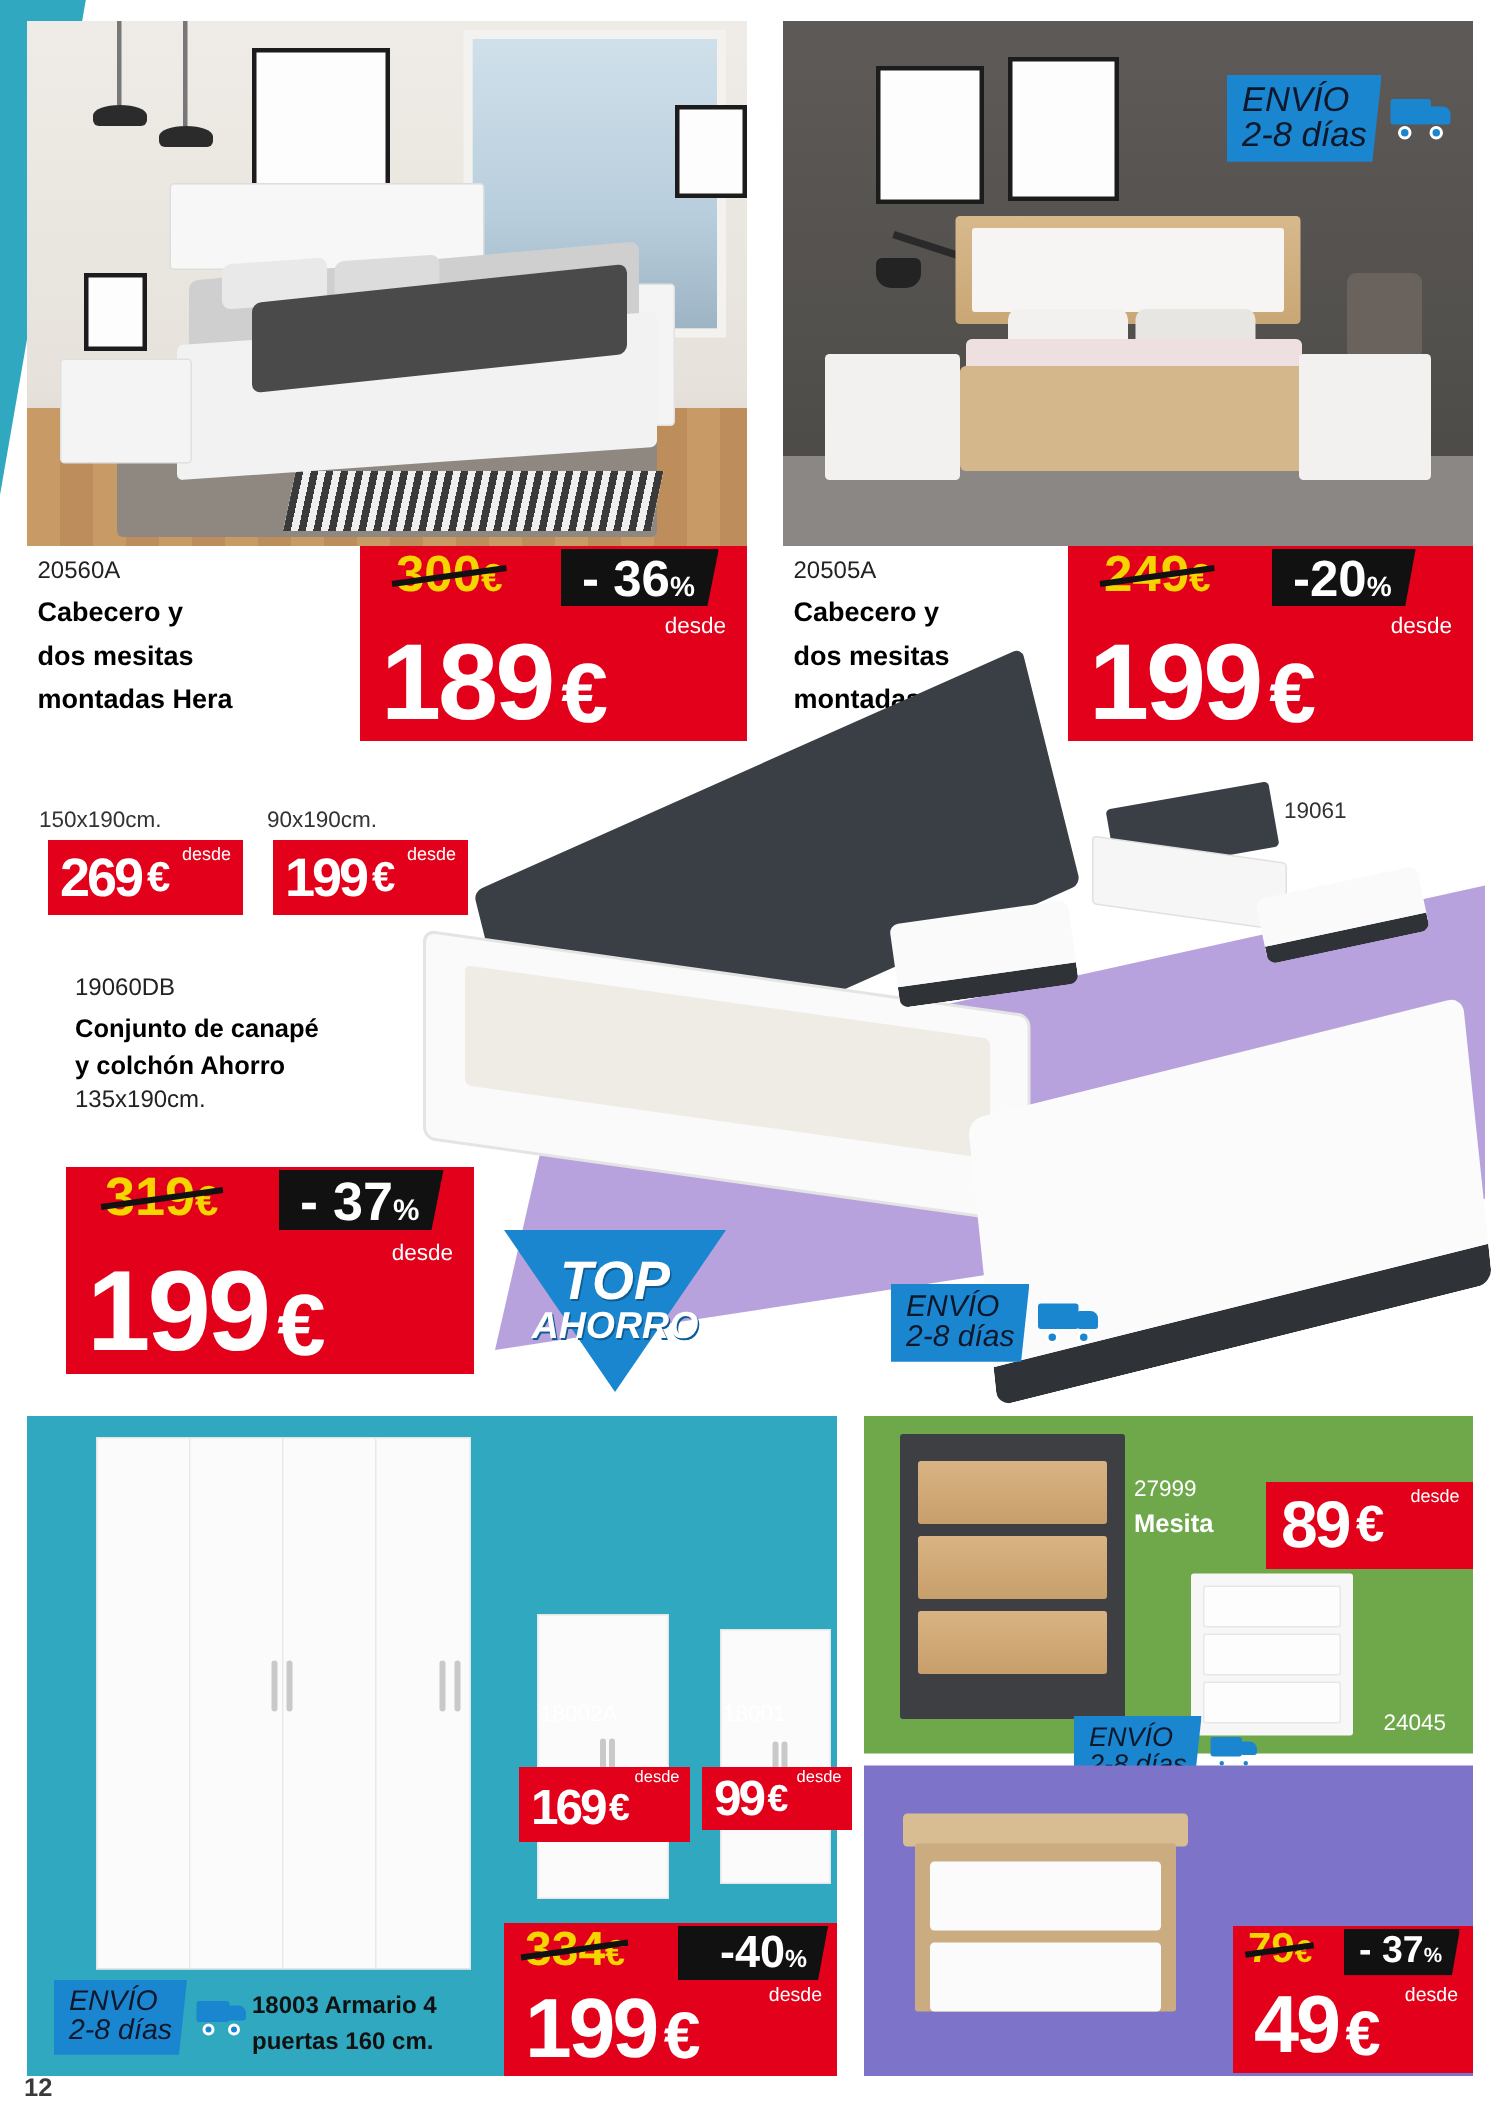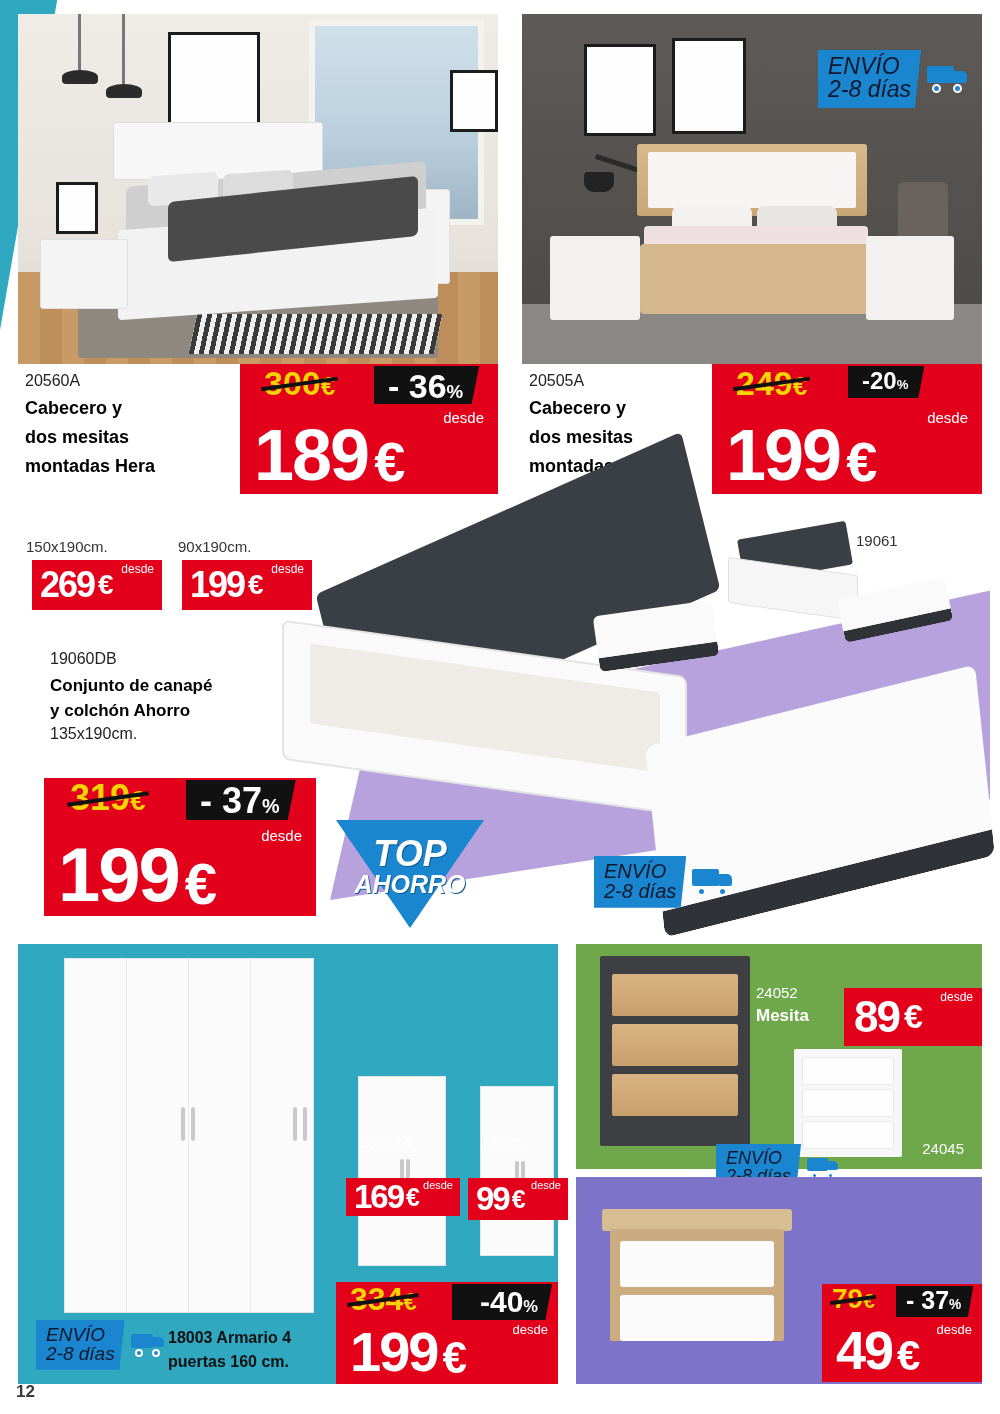--- a/index.html
+++ b/index.html
@@ -338,21 +338,21 @@
       <div>montadas roble</div>
     </div>
   </div>
 
   <div class="abs" style="left:712px; top:364px; width:270px; height:42px; background:#e2001a;">
     <div class="old-price" style="position:absolute; left:24px; top:2px; font-size:34px;">
       <span>249</span><span style="font-size:26px;">€</span>
       <span class="strike"></span>
     </div>
   </div>
-  <div class="discount" style="position:absolute; left:848px; top:366px; font-size:24px; clip-path:polygon(0 0,100% 0,92% 100%,0 100%); padding:3px 16px 5px 14px;">
+  <div class="discount" style="position:absolute; left:848px; top:366px; font-size:34px; clip-path:polygon(0 0,100% 0,92% 100%,0 100%); padding:3px 16px 5px 14px;">
     <span>-20</span>
       <span class="pct">%</span>
   </div>
 
   <div class="price-box" style="left:712px; top:404px; width:270px; height:90px;">
     <div class="big-price" style="font-size:72px;">
       <span>199</span>
       <span class="euro" style="font-size:56px; margin-left:6px;">€</span>
       <span class="desde" style="position:absolute; right:14px; top:6px;">desde</span>
     </div>
@@ -457,21 +457,21 @@
     </div>
     <div class="wardrobe-sm">
       <div class="handle" style="left:34px; top:74px; height:22px;"></div>
       <div class="handle" style="left:40px; top:74px; height:22px;"></div>
     </div>
 
     <div class="abs" style="left:342px; top:190px; font-size:15px; color:#fff;">18002A</div>
     <div class="abs" style="left:464px; top:190px; font-size:15px; color:#fff;">18001</div>
   </div>
 
-  <div class="price-box" style="left:346px; top:1178px; width:114px; height:38px; padding:0 8px;">
+  <div class="price-box" style="left:346px; top:1178px; width:114px; height:50px; padding:0 8px;">
     <div class="big-price" style="font-size:33px; height:46px; align-items:center;">
       <span>169</span>
       <span class="euro" style="font-size:25px; margin-left:3px;">€</span>
       <span class="desde" style="position:absolute; right:7px; top:2px; font-size:11px;">desde</span>
     </div>
   </div>
 
   <div class="price-box" style="left:468px; top:1178px; width:100px; height:42px; padding:0 8px;">
     <div class="big-price" style="font-size:33px; height:46px; align-items:center;">
       <span>99</span>
@@ -521,21 +521,21 @@
     <div class="chest">
       <div class="dr" style="top:18px;"></div>
       <div class="dr" style="top:68px;"></div>
       <div class="dr" style="top:118px;"></div>
     </div>
     <div class="white-chest">
       <div class="dr" style="top:8px;"></div>
       <div class="dr" style="top:40px;"></div>
       <div class="dr" style="top:72px;"></div>
     </div>
-    <div class="abs" style="left:180px; top:40px; font-size:15px; color:#fff;">24052</div>
+    <div class="abs" style="left:180px; top:40px; font-size:15px; color:#fff;">27999</div>
     <div class="abs bold" style="left:180px; top:62px; font-size:17px; color:#fff;">Mesita</div>
     <div class="abs" style="right:18px; bottom:12px; font-size:15px; color:#fff;">24045</div>
   </div>
 
   <div class="price-box" style="left:844px; top:988px; width:138px; height:58px; padding:0 10px;">
     <div class="big-price" style="font-size:44px; height:58px; align-items:center;">
       <span>89</span>
       <span class="euro" style="font-size:34px; margin-left:5px;">€</span>
       <span class="desde" style="position:absolute; right:9px; top:3px; font-size:12px;">desde</span>
     </div>

